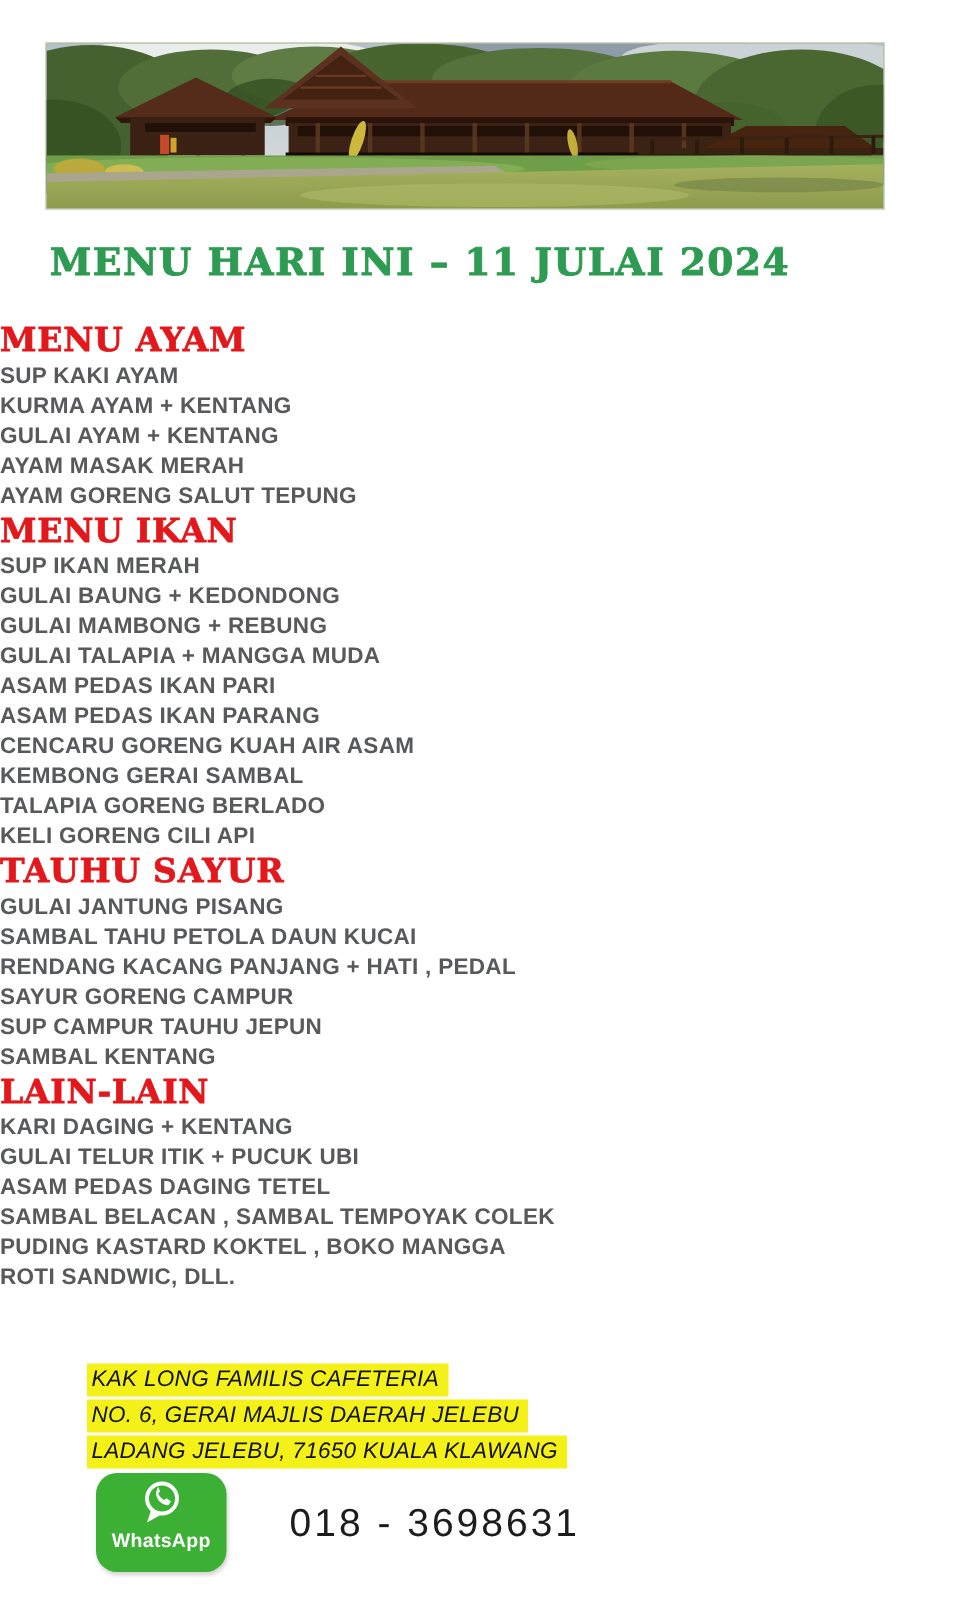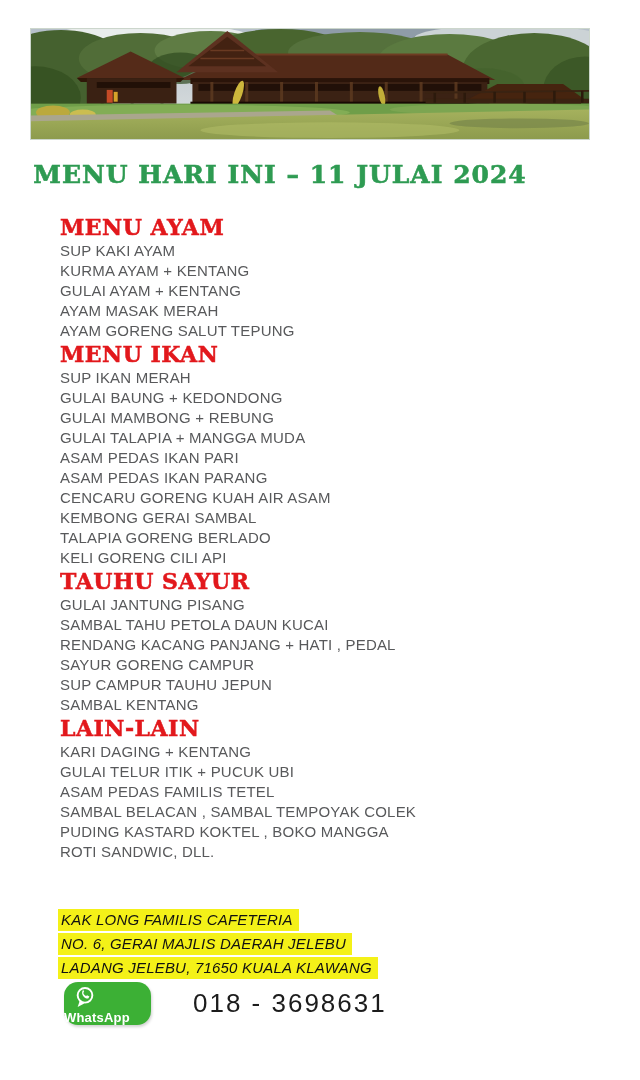--- a/index.html
+++ b/index.html
@@ -22,45 +22,45 @@
   }
   .photo-frame svg{display:block;width:100%;height:100%;}
   .page-title{
     position:absolute;left:0;top:158px;width:560px;text-align:center;
     font-family:"DejaVu Serif","Liberation Serif",serif;
     font-weight:bold;font-size:25px;line-height:34px;letter-spacing:1px;
     color:var(--title-green);
     -webkit-text-stroke:0.6px var(--title-green);
   }
   .menu{
-    position:absolute;left:0;top:214px;width:640px;padding-left:60px;padding-right:30px;
+    position:absolute;left:0;top:214px;width:640px;padding-right:30px;
   }
   .section-heading{
     font-family:"DejaVu Serif","Liberation Serif",serif;
     font-weight:bold;font-size:22px;line-height:23px;letter-spacing:0.5px;
     color:var(--heading-red);margin:2px 0 2px 0;
     -webkit-text-stroke:0.5px var(--heading-red);
   }
   .item{
-    font-size:15px;line-height:20px;font-weight:normal;color:var(--item-gray);
+    font-size:15px;line-height:20px;font-weight:bold;color:var(--item-gray);
     letter-spacing:0.2px;white-space:nowrap;
   }
   .address-block{position:absolute;left:58px;top:909px;}
   .address-line{margin-bottom:2px;}
   .address-line span{
     display:inline-block;background:var(--highlight-yellow);color:#111;
     font-style:italic;font-weight:normal;font-size:15px;line-height:16px;
     padding:3px 6px 3px 3px;letter-spacing:0.2px;white-space:nowrap;
   }
   .phone-row{
     position:absolute;left:64px;top:982px;display:flex;align-items:center;
   }
   .wa-badge{
-    width:87px;height:43px;background:var(--whatsapp-green);border-radius:14px;
-    position:relative;display:flex;flex-direction:column;
+    width:87px;height:66px;background:var(--whatsapp-green);border-radius:14px;
+    position:relative;display:flex;flex-direction:column;align-items:center;
     justify-content:flex-start;box-shadow:1px 2px 3px rgba(0,0,0,0.18);
   }
   .wa-badge svg{display:block;width:42px;height:34px;margin-top:3px;}
   .wa-label{
     color:#ffffff;font-weight:bold;font-size:13px;line-height:14px;margin-top:1px;
     letter-spacing:0.2px;
   }
   .phone-number{
     margin-left:42px;font-weight:normal;font-size:26px;color:var(--phone-black);
     letter-spacing:2px;white-space:nowrap;
@@ -221,21 +221,21 @@
         <div class="item">SUP CAMPUR TAUHU JEPUN</div>
         <div class="item">SAMBAL KENTANG</div>
       </div>
   </div>
 
   <div class="section">
     <div class="section-heading">LAIN-LAIN</div>
     <div class="section-items">
         <div class="item">KARI DAGING + KENTANG</div>
         <div class="item">GULAI TELUR ITIK + PUCUK UBI</div>
-        <div class="item">ASAM PEDAS FAMILIS TETEL</div>
+        <div class="item">ASAM PEDAS DAGING TETEL</div>
         <div class="item">SAMBAL BELACAN , SAMBAL TEMPOYAK COLEK</div>
         <div class="item">PUDING KASTARD KOKTEL , BOKO MANGGA</div>
         <div class="item">ROTI SANDWIC, DLL.</div>
       </div>
   </div>
 </div>
 
 <div class="address-block">
     <div class="address-line"><span>KAK LONG FAMILIS CAFETERIA</span></div>
     <div class="address-line"><span>NO. 6, GERAI MAJLIS DAERAH JELEBU</span></div>

